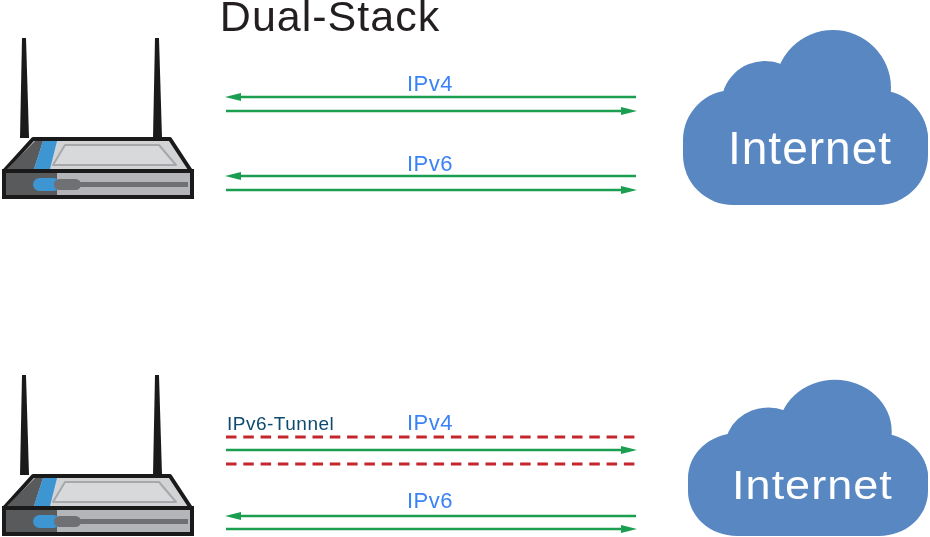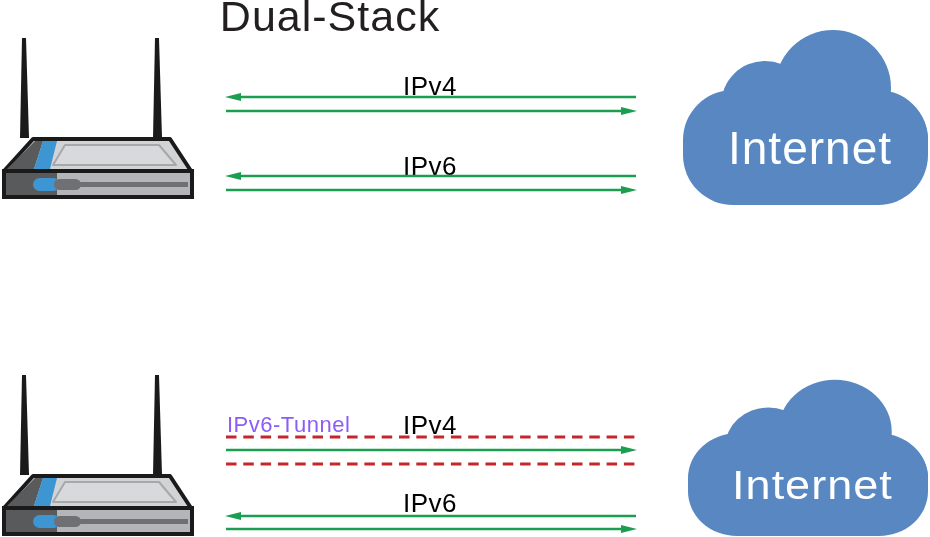--- a/index.html
+++ b/index.html
@@ -7,25 +7,25 @@
     position:relative;width:930px;height:537px;background:#ffffff;overflow:hidden;
     font-family:"Liberation Sans",sans-serif;color:#231f20;
   }
   .abs{position:absolute;}
   .title{
     position:absolute;transform:translateX(-50%);
     font-size:43px;line-height:1;letter-spacing:1px;white-space:nowrap;color:#231f20;
   }
   .linklabel{
     position:absolute;transform:translateX(-50%);
-    font-size:26px;line-height:1;letter-spacing:.5px;white-space:nowrap;color:#000000;
+    font-size:22px;line-height:1;letter-spacing:.5px;white-space:nowrap;color:#3b82f6;
   }
   .tunnellabel{
-    position:absolute;font-size:22px;line-height:1;letter-spacing:.5px;
-    white-space:nowrap;color:#8b5cf6;
+    position:absolute;font-size:19px;line-height:1;letter-spacing:.5px;
+    white-space:nowrap;color:#0c4a6e;
   }
   svg.abs{display:block;}
   .gl{stroke:#1b9e50;stroke-width:2.6;}
   .gf{fill:#1b9e50;}
   .rl{stroke:#c4262c;stroke-width:3.2;stroke-dasharray:10.5 6.8;fill:none;}
   .cloudtext{
     font-family:"Liberation Sans",sans-serif;font-size:46px;letter-spacing:1px;fill:#ffffff;
   }
 </style>
 </head>

